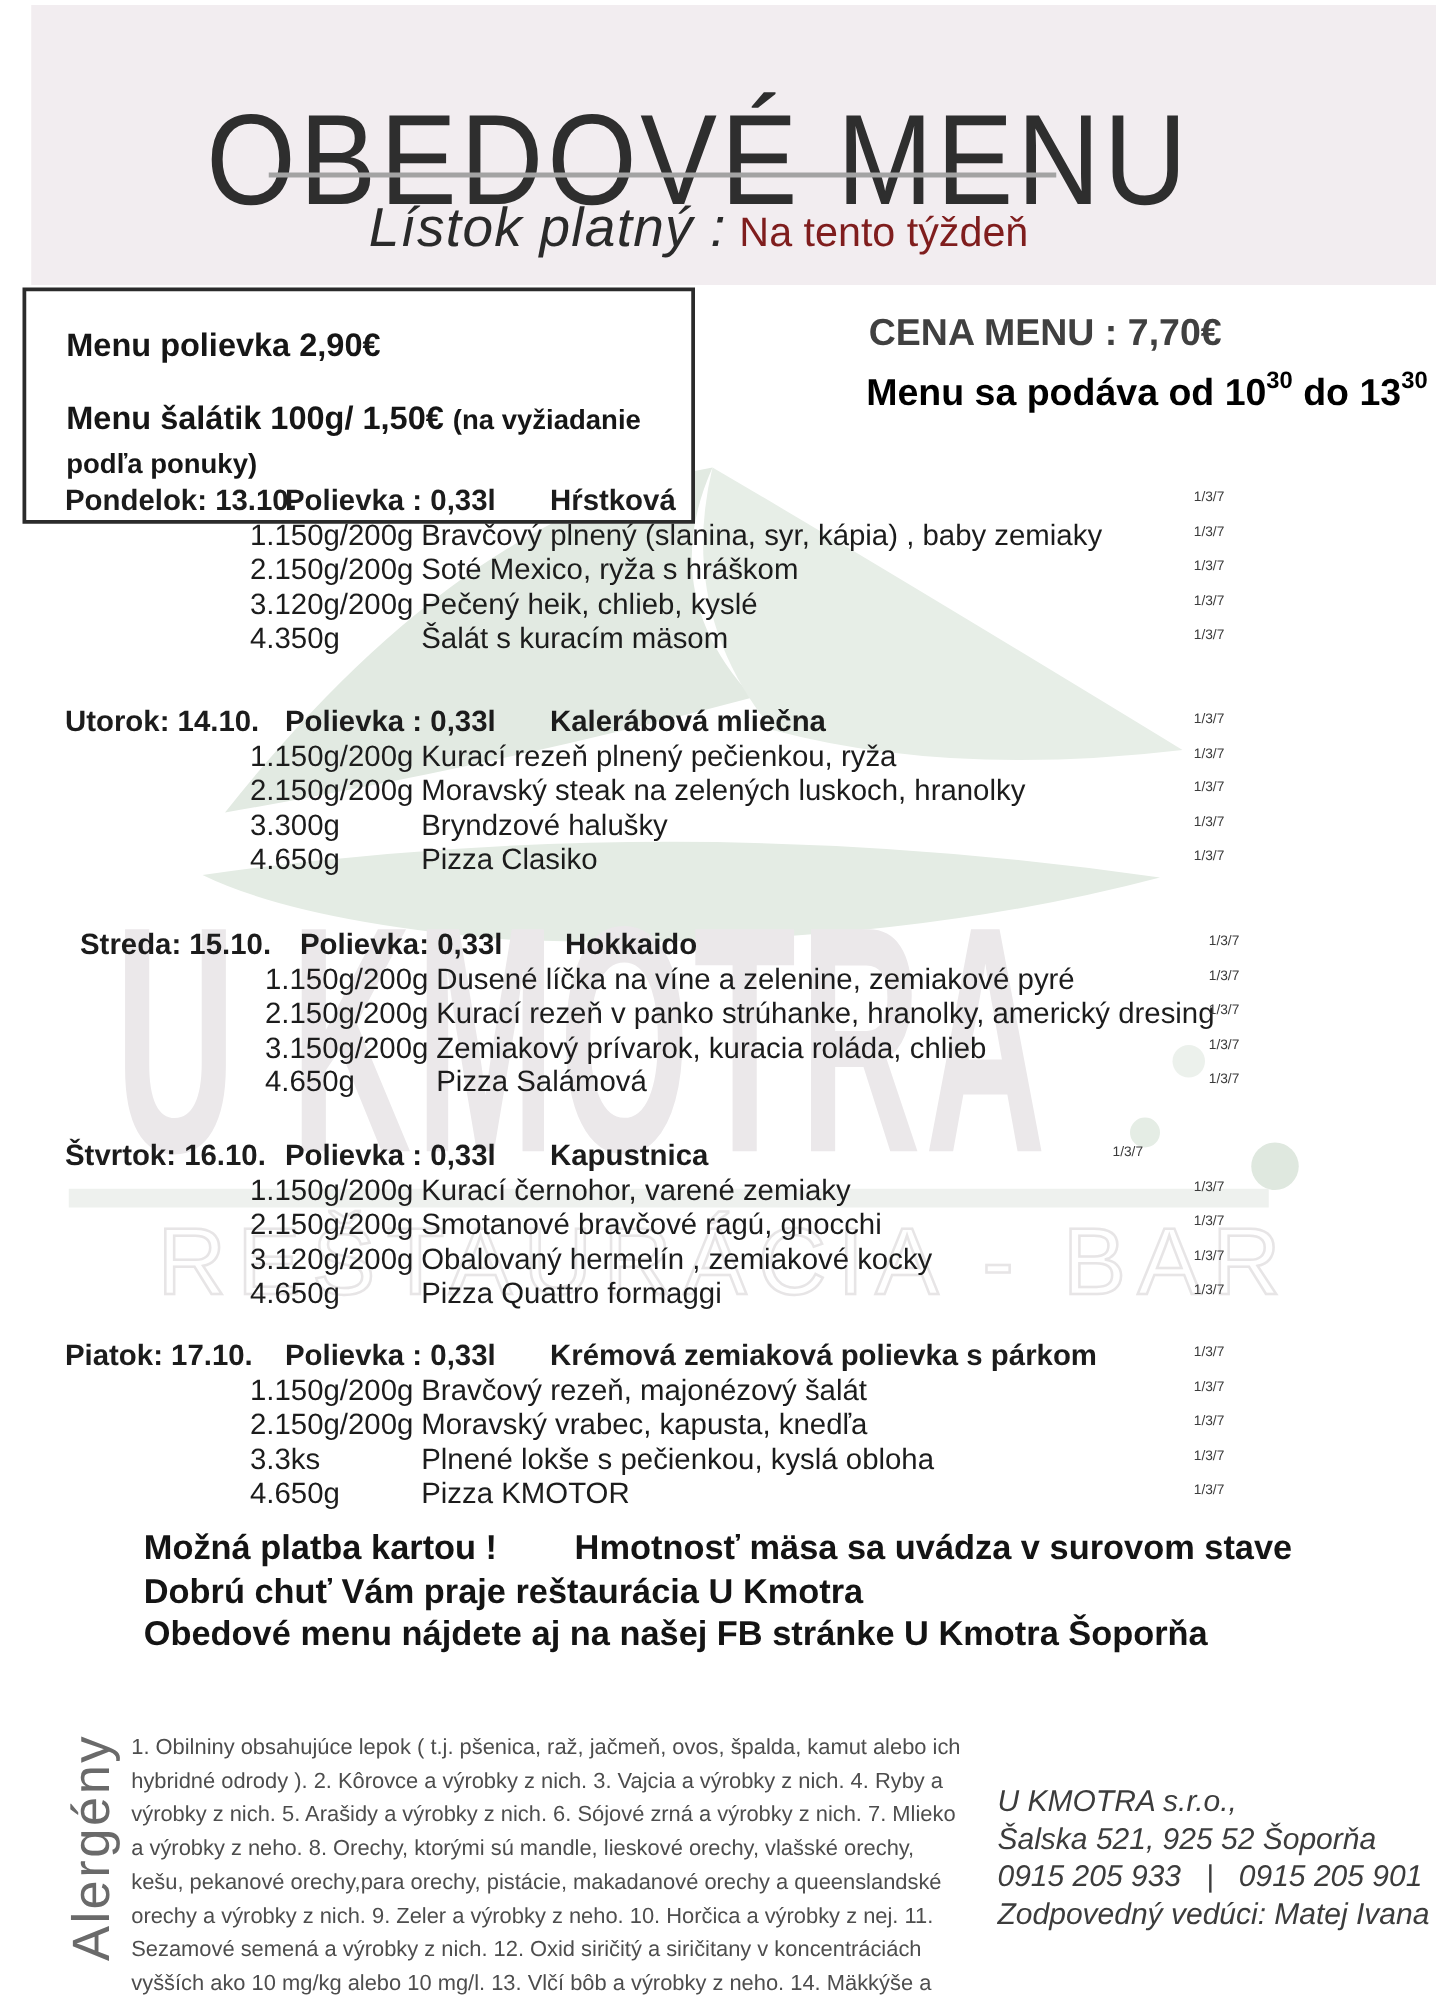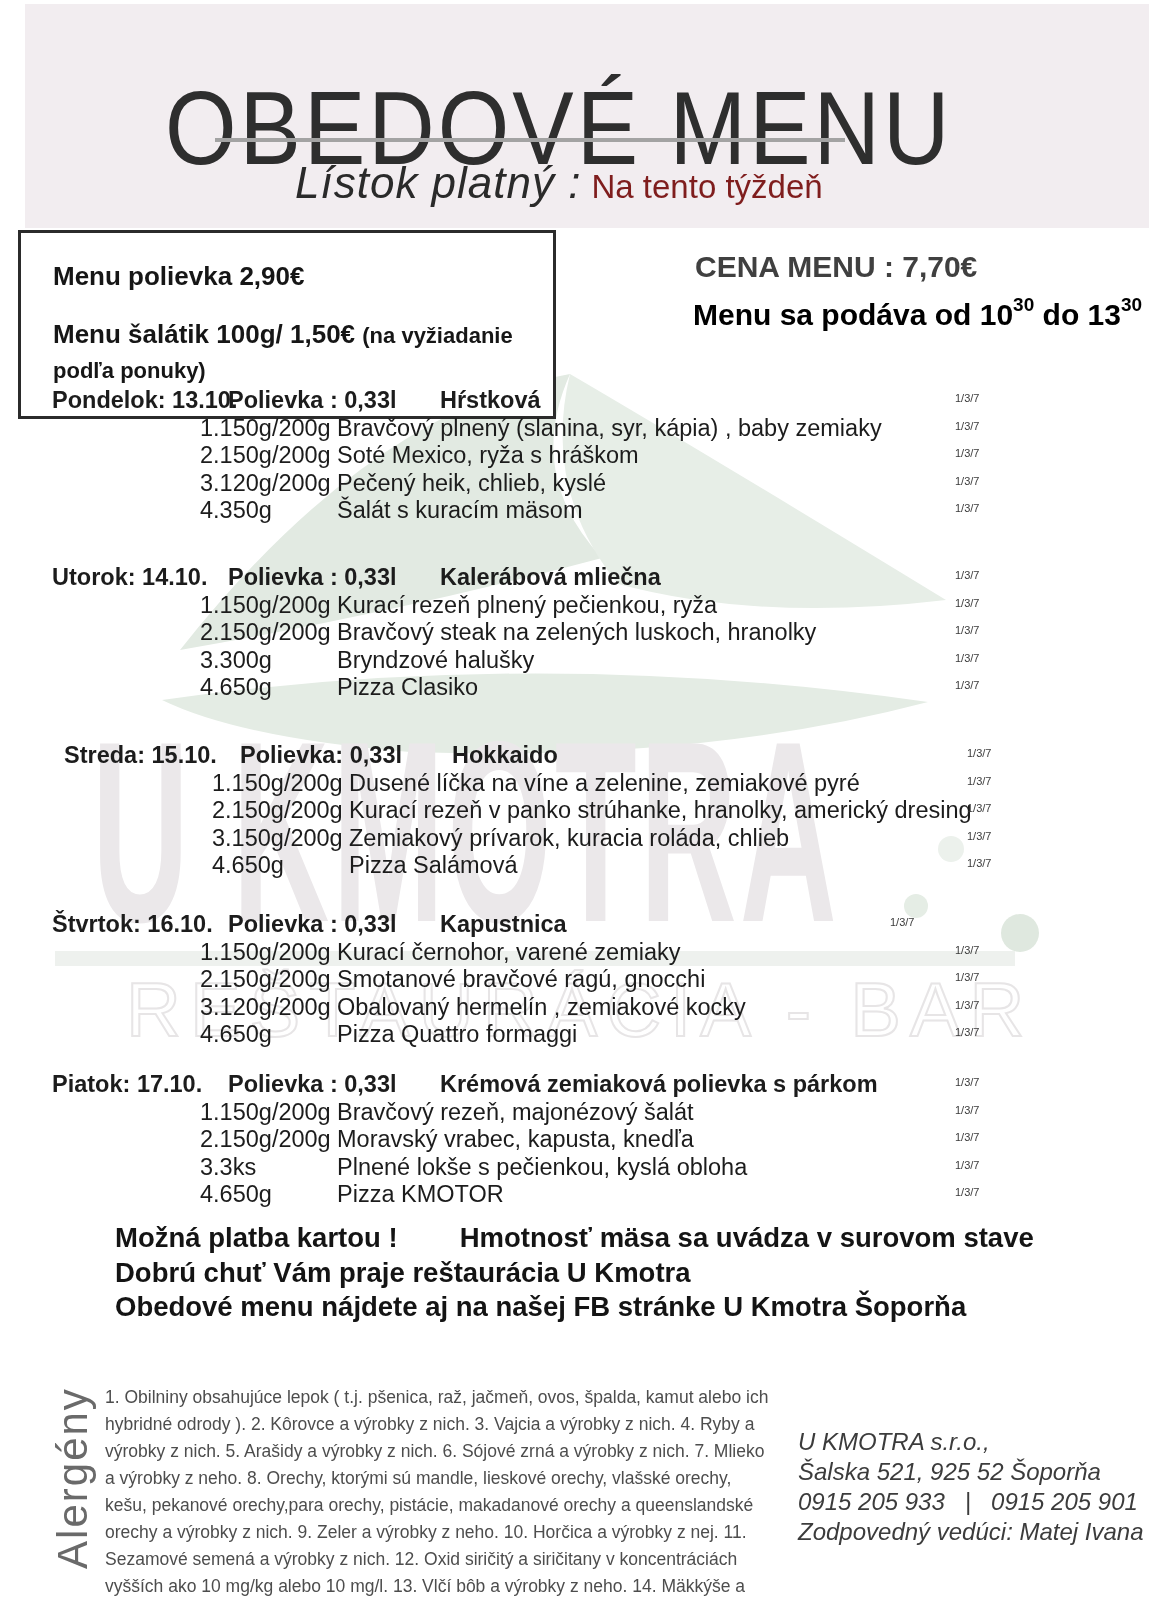--- a/index.html
+++ b/index.html
@@ -154,21 +154,21 @@
             <span class="soup-name">Kalerábová mliečna</span>
             <span class="allergen">1/3/7</span>
           </div>
           <div class="row" style="top: 27.5px;">
             <span class="qty">1.150g/200g</span>
             <span class="item-name">Kurací rezeň plnený pečienkou, ryža</span>
             <span class="allergen">1/3/7</span>
           </div>
           <div class="row" style="top: 55px;">
             <span class="qty">2.150g/200g</span>
-            <span class="item-name">Bravčový steak na zelených luskoch, hranolky</span>
+            <span class="item-name">Moravský steak na zelených luskoch, hranolky</span>
             <span class="allergen">1/3/7</span>
           </div>
           <div class="row" style="top: 82.5px;">
             <span class="qty">3.300g</span>
             <span class="item-name">Bryndzové halušky</span>
             <span class="allergen">1/3/7</span>
           </div>
           <div class="row" style="top: 110px;">
             <span class="qty">4.650g</span>
             <span class="item-name">Pizza Clasiko</span>

